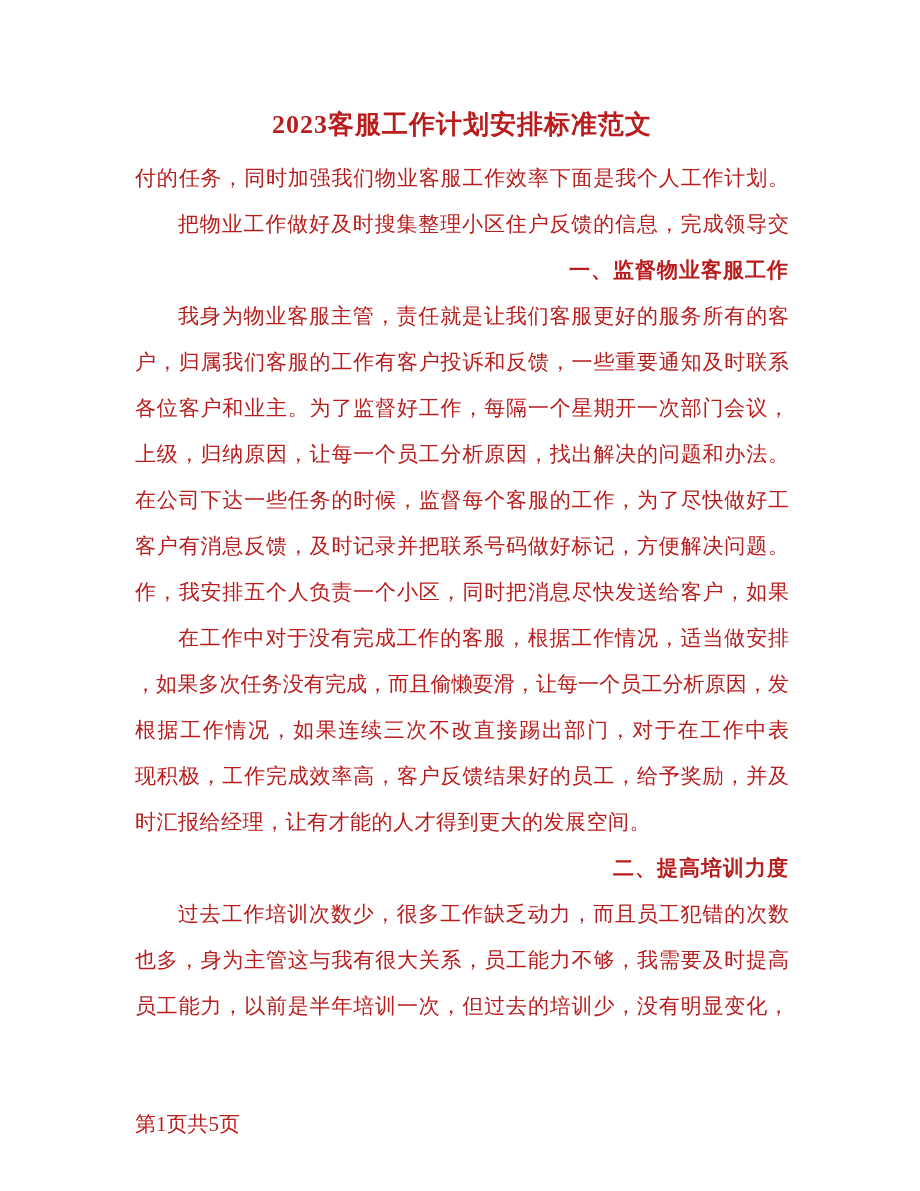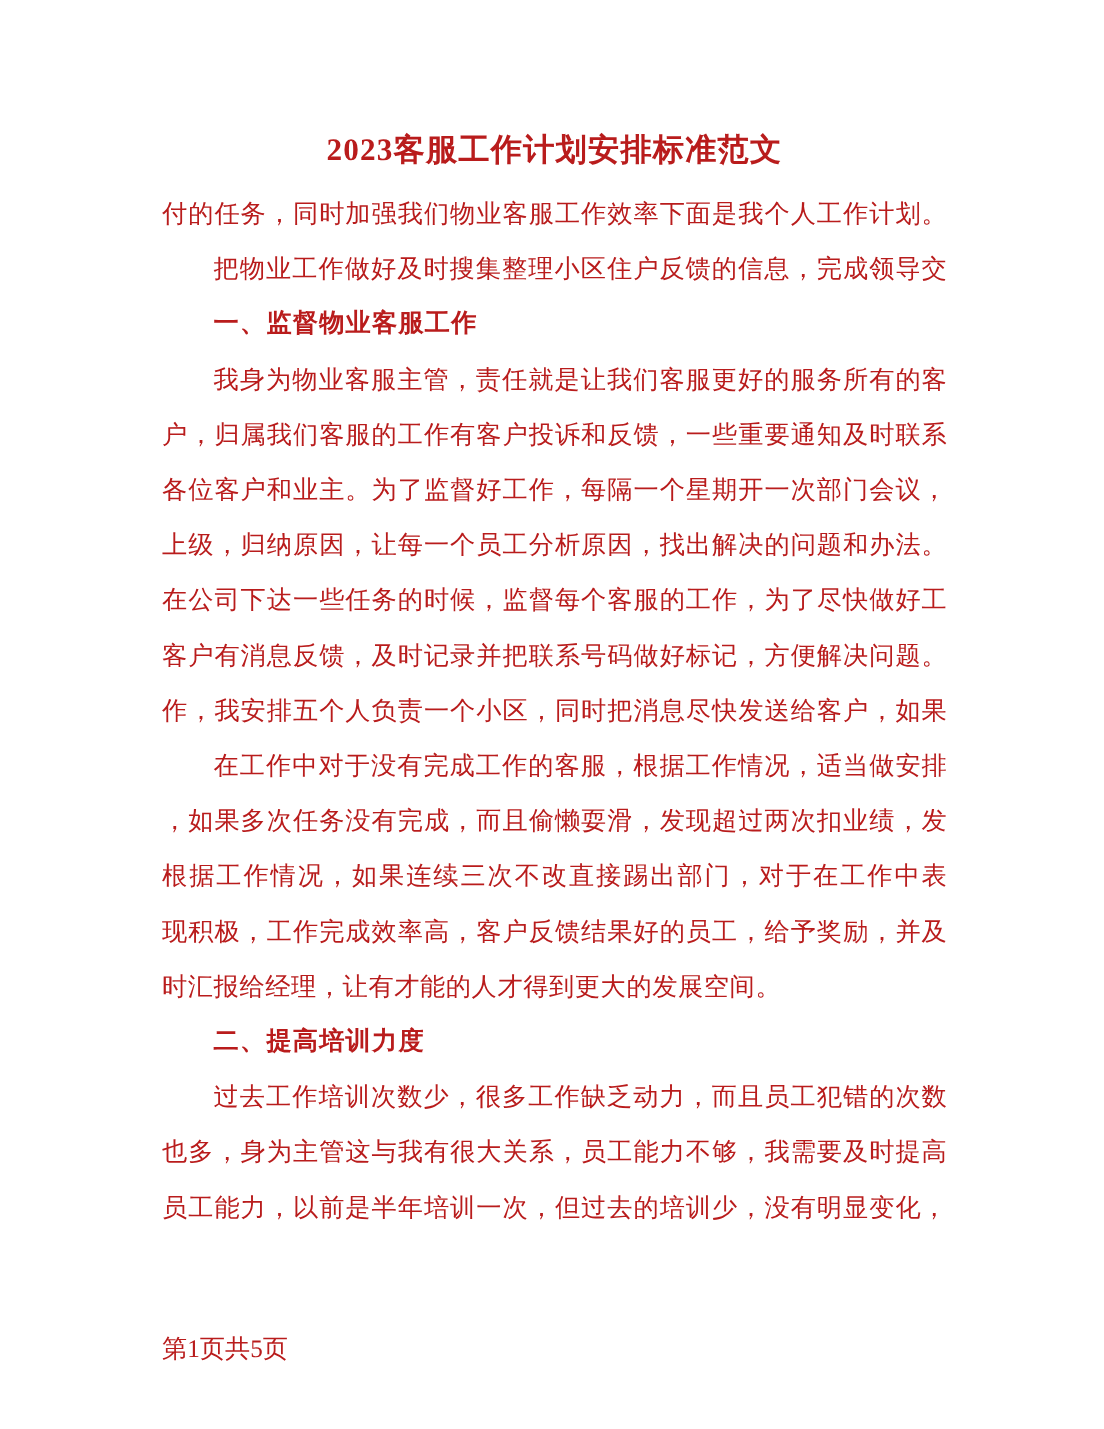--- a/index.html
+++ b/index.html
@@ -42,20 +42,21 @@
     letter-spacing: 0.5px;
   }
   .line.justify {
     white-space: normal;
     text-align: justify;
     text-align-last: justify;
     letter-spacing: 0;
   }
   .line.indent {
     text-indent: 43px;
+    text-align: right;
   }
   .line.heading {
     font-family: "Liberation Sans", sans-serif;
     font-weight: 700;
     letter-spacing: 1px;
   }
   .doc-footer {
     position: absolute;
     top: 1101px;
     left: 135px;
@@ -76,21 +77,21 @@
       <div class="line indent justify">把物业工作做好及时搜集整理小区住户反馈的信息，完成领导交</div>
       <div class="line heading indent">一、监督物业客服工作</div>
       <div class="line indent justify">我身为物业客服主管，责任就是让我们客服更好的服务所有的客</div>
       <div class="line justify">户，归属我们客服的工作有客户投诉和反馈，一些重要通知及时联系</div>
       <div class="line justify">各位客户和业主。为了监督好工作，每隔一个星期开一次部门会议，</div>
       <div class="line justify">上级，归纳原因，让每一个员工分析原因，找出解决的问题和办法。</div>
       <div class="line justify">在公司下达一些任务的时候，监督每个客服的工作，为了尽快做好工</div>
       <div class="line justify">客户有消息反馈，及时记录并把联系号码做好标记，方便解决问题。</div>
       <div class="line justify">作，我安排五个人负责一个小区，同时把消息尽快发送给客户，如果</div>
       <div class="line indent justify">在工作中对于没有完成工作的客服，根据工作情况，适当做安排</div>
-      <div class="line justify">，如果多次任务没有完成，而且偷懒耍滑，发现超过两次扣业绩，发</div>
+      <div class="line justify">，如果多次任务没有完成，而且偷懒耍滑，让每一个员工分析原因，发</div>
       <div class="line justify">根据工作情况，如果连续三次不改直接踢出部门，对于在工作中表</div>
       <div class="line justify">现积极，工作完成效率高，客户反馈结果好的员工，给予奖励，并及</div>
       <div class="line">时汇报给经理，让有才能的人才得到更大的发展空间。</div>
       <div class="line heading indent">二、提高培训力度</div>
       <div class="line indent justify">过去工作培训次数少，很多工作缺乏动力，而且员工犯错的次数</div>
       <div class="line justify">也多，身为主管这与我有很大关系，员工能力不够，我需要及时提高</div>
       <div class="line justify">员工能力，以前是半年培训一次，但过去的培训少，没有明显变化，</div>
     </div>
 
   <div class="doc-footer">第1页共5页</div>

